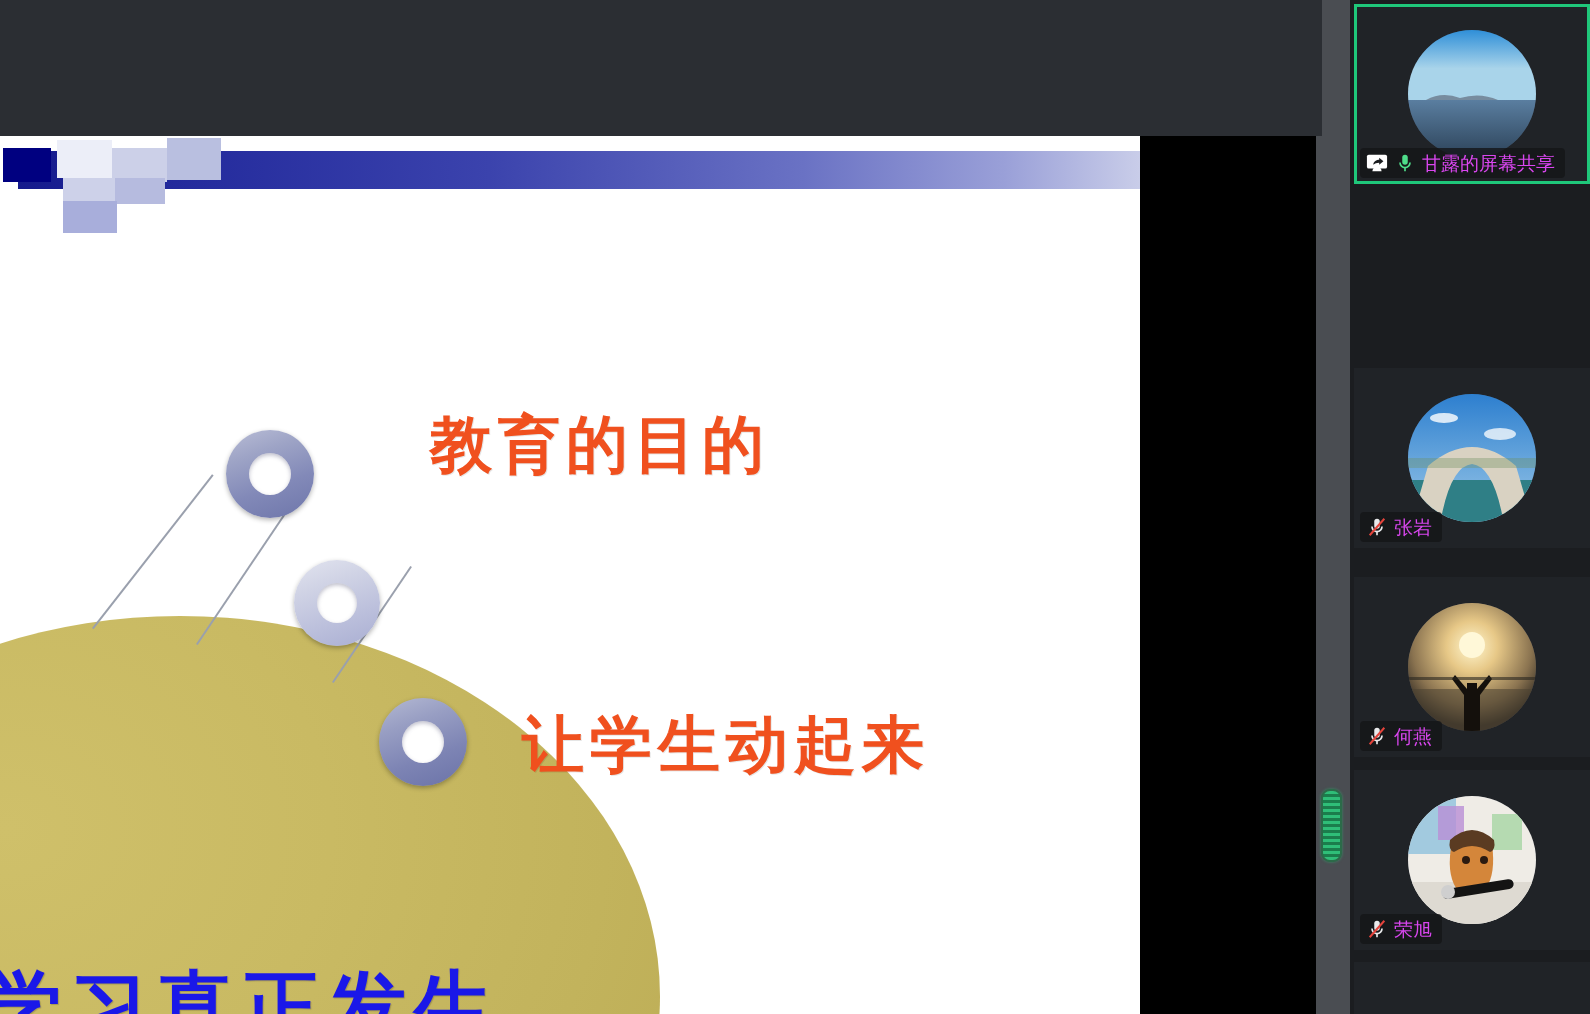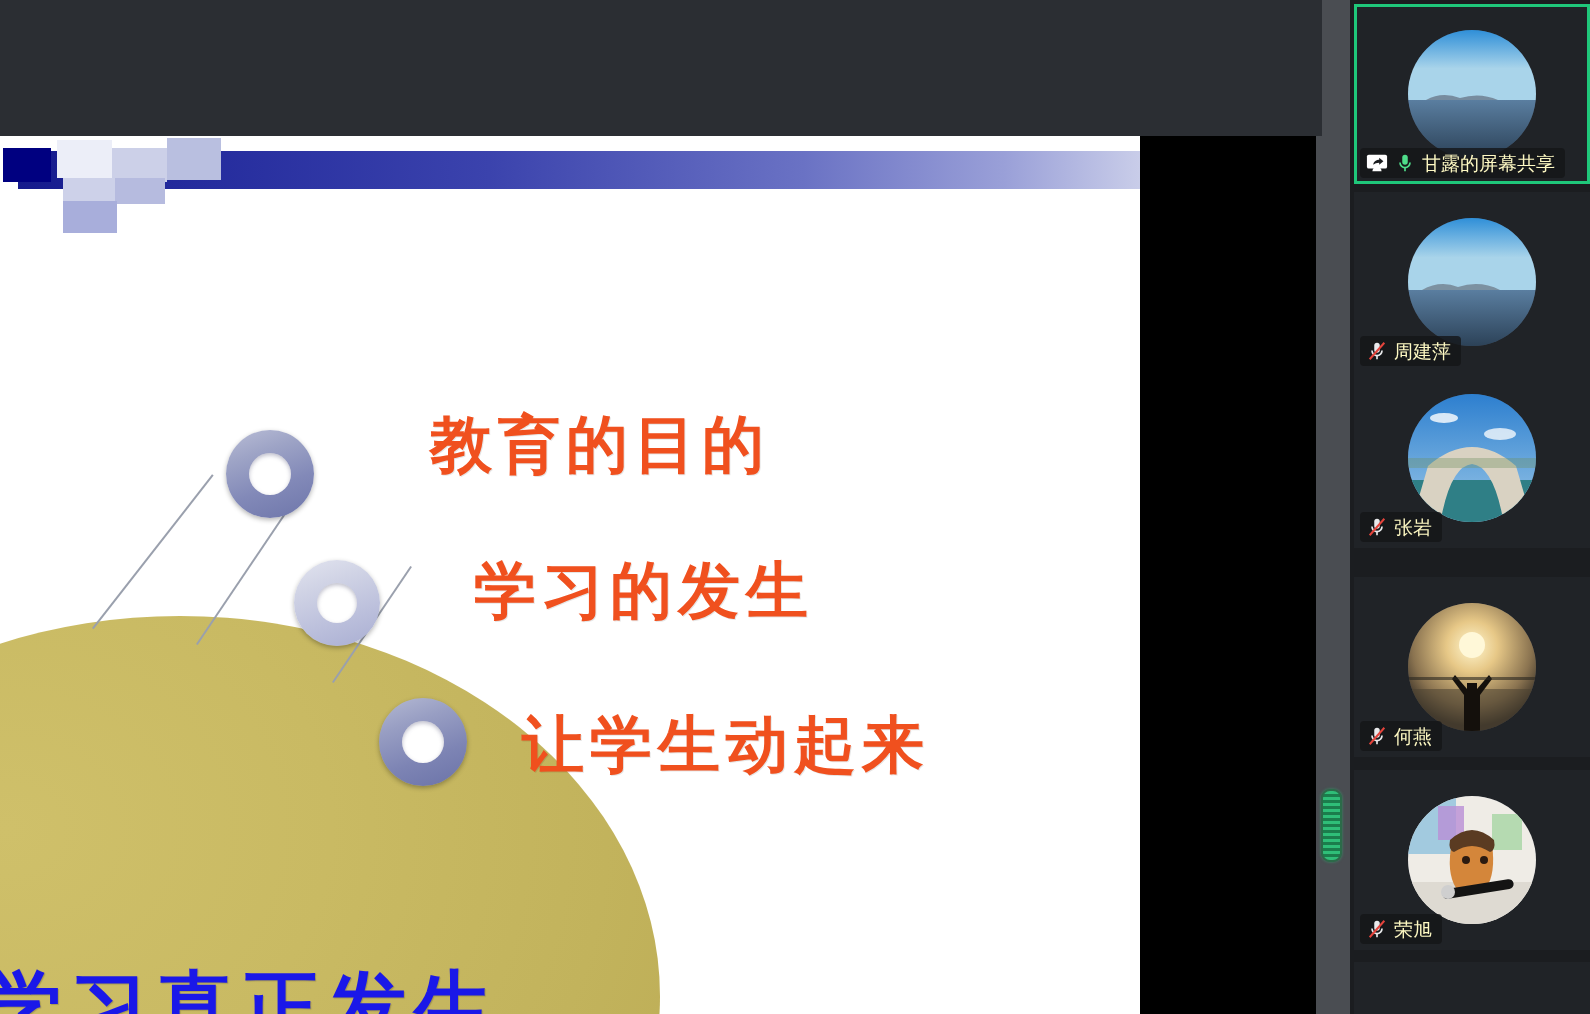--- a/index.html
+++ b/index.html
@@ -116,21 +116,21 @@
   }
   .avatar svg{display:block;width:128px;height:128px;}
 
   .name-chip{
     position:absolute;left:6px;bottom:6px;height:30px;
     display:flex;align-items:center;gap:6px;
     background:rgba(20,21,24,.80);border-radius:4px;padding:0 10px 0 6px;
     max-width:226px;
   }
   .name-chip .label{
-    color:#fef9c3;font-size:19px;white-space:nowrap;line-height:1;
+    color:#d946ef;font-size:19px;white-space:nowrap;line-height:1;
   }
   .ico{width:22px;height:22px;flex:0 0 22px;}
   .ico svg{display:block;width:22px;height:22px;}
 
   
   #strip-scroll{
     position:absolute;left:1321px;top:789px;width:17px;height:69px;
     border-radius:9px;border:2px solid #2b6b49;
     background:repeating-linear-gradient(180deg,#2fbe78 0 3px,#1b7d4c 3px 6px);
     box-shadow:0 0 3px rgba(47,190,120,.6);
@@ -166,21 +166,20 @@
         <div class="hole"></div>
       </div>
       <div class="ring ring-2">
         <div class="hole"></div>
       </div>
       <div class="ring ring-3">
         <div class="hole"></div>
       </div>
 
       <div class="slide-line" id="line-1">教育的目的</div>
-      <div class="slide-line" id="line-2">学习的发生</div>
       <div class="slide-line" id="line-3">让学生动起来</div>
       <div id="line-banner">学习真正发生</div>
 
     </div>
   </div>
 
   <div id="strip-gutter"></div>
   <div id="gutter-notch"></div>
   <div id="strip-scroll"></div>
 
@@ -216,40 +215,20 @@
           <svg viewBox="0 0 24 24">
               <rect x="9" y="3" width="6" height="11" rx="3" fill="#4fdd8a"></rect>
               <path d="M6.5 11.5a5.5 5.5 0 0 0 11 0" fill="none" stroke="#4fdd8a" stroke-width="1.8"></path>
               <rect x="11.1" y="17" width="1.8" height="4" fill="#4fdd8a"></rect>
             </svg>
         </span>
         <span class="label">甘露的屏幕共享</span>
       </div>
     </div>
 
-    <div class="tile tile-t1">
-      <div class="avatar">
-        <svg viewBox="0 0 128 128" aria-hidden="true">
-          <rect width="128" height="72" fill="url(#sky1)"></rect>
-          <rect y="72" width="128" height="56" fill="url(#sea1)"></rect>
-          <path d="M14 72 q18 -10 36 -3 q22 -7 42 3 z" fill="#70808f" opacity=".8"></path>
-        </svg>
-      </div>
-      <div class="name-chip">
-        <span class="ico">
-          <svg viewBox="0 0 24 24">
-              <rect x="9" y="3" width="6" height="11" rx="3" fill="#e9eaec"></rect>
-              <path d="M6.5 11.5a5.5 5.5 0 0 0 11 0" fill="none" stroke="#e9eaec" stroke-width="1.8"></path>
-              <rect x="11.1" y="17" width="1.8" height="4" fill="#e9eaec"></rect>
-              <line x1="4" y1="21" x2="20" y2="3" stroke="#e4443c" stroke-width="2.2"></line>
-            </svg>
-        </span>
-        <span class="label">周建萍</span>
-      </div>
-    </div>
 
     <div class="tile tile-t2">
       <div class="avatar">
         <svg viewBox="0 0 128 128" aria-hidden="true">
           <defs>
             <linearGradient id="sky2" x1="0" y1="0" x2="0" y2="1">
               <stop offset="0%" stop-color="#2d7fcf"></stop>
                 <stop offset="100%" stop-color="#9cc9e8"></stop>
             </linearGradient>
           </defs>

